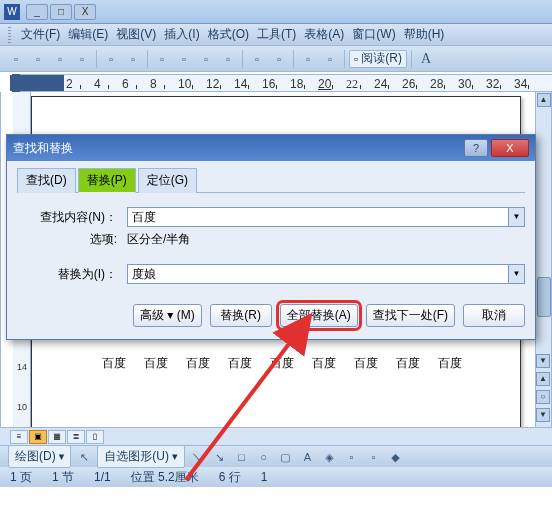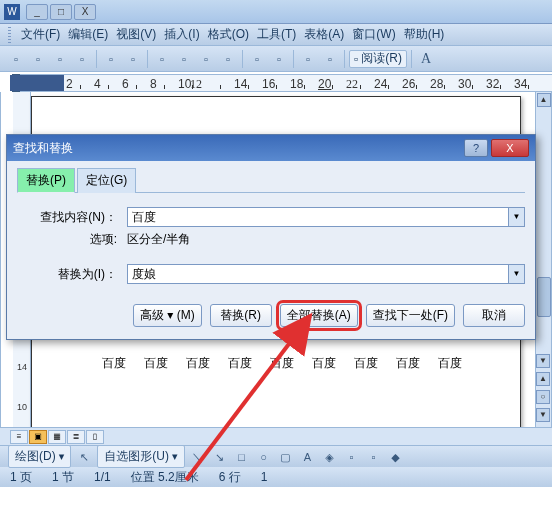--- a/index.html
+++ b/index.html
@@ -40,21 +40,21 @@
 
 .dialog{position:absolute;left:6px;top:134px;width:530px;background:#e8eef7;border:1px solid #5a7aa8;box-shadow:3px 3px 8px rgba(0,0,0,0.4);z-index:10}
 .dlg-title{height:26px;background:linear-gradient(#3a6ab8,#5a8ad0);display:flex;align-items:center;padding:8px 6px;color:#fff}
 .dlg-title span{flex:1}
 .dlg-title .hb,.dlg-title .cb{width:24px;height:18px;margin-left:3px;border-radius:2px;cursor:pointer;text-align:center;line-height:16px;font-size:11px}
 .dlg-title .hb{background:linear-gradient(#c8d8f0,#a0b8d8);border:1px solid #5a7aa8;color:#2a4a7a}
 .dlg-title .cb{background:linear-gradient(#e07070,#c83838);border:1px solid #a02828;color:#fff;width:38px}
 .dlg-body{padding:6px 10px 12px}
 .tabs{display:flex;border-bottom:1px solid #9bb8d9;margin-bottom:14px}
 .tab{padding:3px 8px;border:1px solid #9bb8d9;border-bottom:none;margin-right:2px;background:#d6e4f5;cursor:pointer;position:relative;top:1px;font-size:12px}
-.tab.active{background:#86efac;border-bottom:1px solid #e8eef7}
+.tab.active{background:#84cc16;border-bottom:1px solid #e8eef7}
 .frow{display:flex;align-items:center;margin-bottom:4px}
 .frow .flab{width:110px;text-align:right;padding-right:10px}
 .frow .finp{flex:1;height:20px;border:1px solid #7b99c4;background:#fff;padding:0 4px;font-size:12px}
 .frow .fdd{width:16px;height:20px;border:1px solid #7b99c4;border-left:none;background:#d6e4f5;text-align:center;line-height:18px;font-size:8px;cursor:pointer}
 .frow .opt{padding-left:0}
 .btn-row{display:flex;justify-content:flex-end;gap:8px;margin-top:20px;padding-left:100px}
 .btn-row .btn{padding:2px 6px;border:1px solid #7b99c4;background:linear-gradient(#fff,#e0e8f4);border-radius:3px;cursor:pointer;font-size:12px;min-width:62px;text-align:center}
 .btn-row .btn.hl{outline:3px solid #e03030;outline-offset:1px}
 .arrow-svg{position:absolute;left:0;top:0;pointer-events:none;z-index:20}
 </style>
@@ -115,21 +115,21 @@
         <span style="left: 46px;">2</span>
         <div class="minor" style="left: 60px;"></div>
         <span style="left: 74px;">4</span>
         <div class="minor" style="left: 88px;"></div>
         <span style="left: 102px;">6</span>
         <div class="minor" style="left: 116px;"></div>
         <span style="left: 130px;">8</span>
         <div class="minor" style="left: 144px;"></div>
         <span style="left: 158px;">10</span>
         <div class="minor" style="left: 172px;"></div>
-        <span style="left: 170px; font-family: Liberation Serif, serif;">12</span>
+        <span style="left: 186px;">12</span>
         <div class="minor" style="left: 200px;"></div>
         <span style="left: 214px;">14</span>
         <div class="minor" style="left: 228px;"></div>
         <span style="left: 242px;">16</span>
         <div class="minor" style="left: 256px;"></div>
         <span style="left: 270px;">18</span>
         <div class="minor" style="left: 284px;"></div>
         <span style="left: 298px; text-decoration: underline;">20</span>
         <div class="minor" style="left: 312px;"></div>
         <span style="left: 326px; font-family: Liberation Serif, serif;">22</span>
@@ -213,20 +213,21 @@
 </div>
 
 <div class="dialog">
   <div class="dlg-title">
     <span>查找和替换</span>
     <div class="hb">?</div>
     <div class="cb">X</div>
   </div>
   <div class="dlg-body">
     <div class="tabs">
+      <div class="tab">查找(D)</div>
       <div class="tab active">替换(P)</div>
       <div class="tab">定位(G)</div>
     </div>
     <div class="frow">
       <div class="flab">查找内容(N)：</div>
       <input class="finp" value="百度" style="">
       <div class="fdd">▼</div>
     </div>
     <div class="frow">
       <div class="flab">选项:</div>

